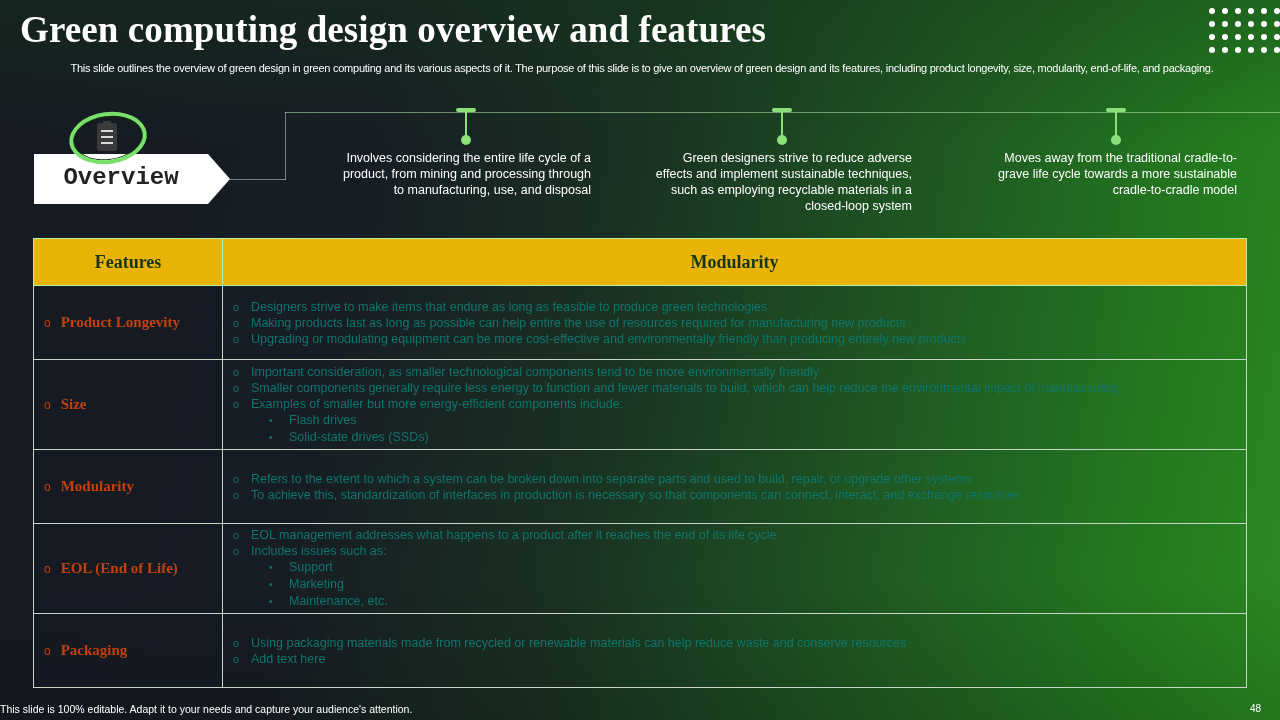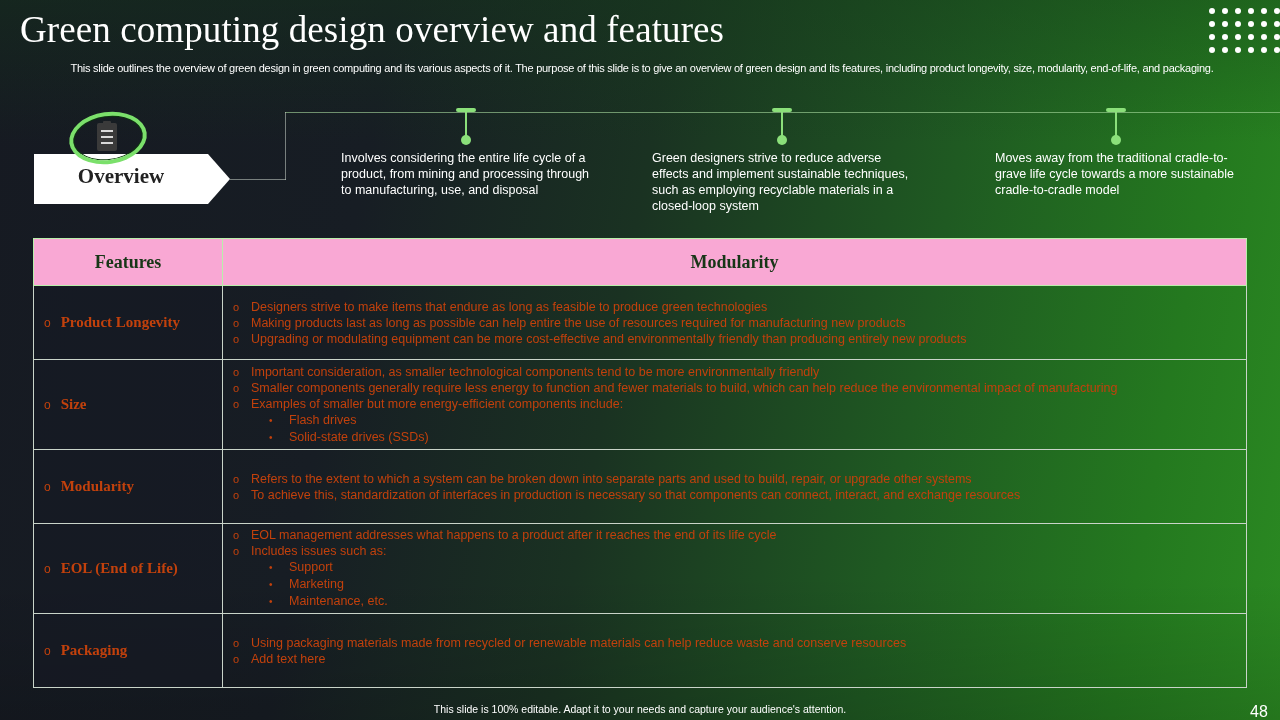--- a/index.html
+++ b/index.html
@@ -11,21 +11,21 @@
     background: linear-gradient(100deg, #161a22 0%, #171d24 28%, #1a3222 48%, #1f5a22 70%, #24791f 88%, #2b8a22 100%);
   }
   .bg-shade {
     position: absolute; inset: 0;
     background: linear-gradient(180deg, rgba(20,60,25,0.35) 0%, rgba(0,0,0,0) 20%, rgba(0,0,0,0) 80%, rgba(0,0,0,0.15) 100%);
     pointer-events: none;
   }
   .title {
     position: absolute; left: 20px; top: 8px;
     font-family: "Liberation Serif", "DejaVu Serif", serif;
-    font-size: 37px; font-weight: normal; color: #ffffff; letter-spacing: 0.1px;
+    font-size: 37px; font-weight: bold; color: #ffffff; letter-spacing: 0.1px;
     white-space: nowrap;
   }
   .subtitle {
     position: absolute; left: 22px; top: 61px; width: 1240px;
     font-size: 11px; line-height: 14px; color: #ffffff; letter-spacing: -0.25px; text-align: center;
   }
   .dots {
     position: absolute; left: 1206px; top: 5px; width: 76px; height: 48px;
     display: grid; grid-template-columns: repeat(6, 13px); grid-template-rows: repeat(4, 13px);
   }
@@ -35,22 +35,22 @@
   .ov-connector-h { position: absolute; left: 230px; top: 179px; width: 56px; height: 1px; background: rgba(200,210,200,0.55); }
   .ov-connector-v { position: absolute; left: 285px; top: 112px; width: 1px; height: 68px; background: rgba(200,210,200,0.55); }
   .timeline-line { position: absolute; left: 285px; top: 112px; width: 995px; height: 1px; background: rgba(170,220,160,0.6); }
   .ov-banner {
     position: absolute; left: 34px; top: 154px; width: 196px; height: 50px;
     background: #ffffff;
     clip-path: polygon(0 0, 174px 0, 196px 25px, 174px 50px, 0 50px);
   }
   .ov-label {
     position: absolute; left: 34px; top: 164px; width: 174px; text-align: center;
-    font-family: Liberation Serif, serif; font-weight: bold;
-    font-size: 21px; color: #222222;
+    font-family: Liberation Mono, monospace; font-weight: bold;
+    font-size: 24px; color: #222222;
   }
   .ov-circle {
     position: absolute; left: 69px; top: 112px; width: 78px; height: 52px;
     border: 4px solid #7be06b; border-radius: 50%;
     transform: rotate(-8deg);
     box-shadow: 0 0 0 1px #0c3a0c inset;
   }
   .ov-icon {
     position: absolute; left: 97px; top: 123px; width: 20px; height: 28px;
     background: #3a3a3a; border-radius: 2px;
@@ -59,54 +59,54 @@
     content: ""; position: absolute; left: 6px; top: -2px; width: 8px; height: 4px; background: #3a3a3a; border-radius: 1px;
   }
   .ov-icon i { position: absolute; left: 4px; width: 12px; height: 1.5px; background: #d9d9d9; }
 
   
   .node { position: absolute; top: 108px; width: 20px; }
   .node .cap { position: absolute; left: 0; top: 0; width: 20px; height: 4px; background: #8be07a; border-radius: 2px; }
   .node .stem { position: absolute; left: 9px; top: 3px; width: 2px; height: 27px; background: #8be07a; }
   .node .dot { position: absolute; left: 5px; top: 27px; width: 10px; height: 10px; border-radius: 50%; background: #8be07a; }
   .node-text {
-    position: absolute; top: 150px; width: 250px; text-align: left;
+    position: absolute; top: 150px; width: 250px; text-align: right;
     font-size: 12.5px; line-height: 16px; color: #ffffff;
   }
 
   
   .ftable {
     position: absolute; left: 33px; top: 238px; width: 1214px;
     border-collapse: collapse; table-layout: fixed;
   }
   .ftable th {
-    background: #f9a8d4; color: #173617; height: 47px;
+    background: #eab308; color: #173617; height: 47px;
     font-family: "Liberation Serif", "DejaVu Serif", serif; font-weight: bold; font-size: 18px;
     border: 1px solid #b8f0aa; text-align: center;
   }
   .ftable td {
     border: 1px solid #c9d4c9; vertical-align: middle;
   }
   .ftable td.feat {
     width: 189px; padding-left: 10px; background: rgba(22,26,36,0.55);
     font-family: "Liberation Serif", "DejaVu Serif", serif; font-weight: bold; font-size: 15px; color: #c2410c;
     white-space: nowrap;
   }
   .feat .bul { font-family: "Liberation Sans", sans-serif; font-weight: normal; font-size: 12px; margin-right: 10px; }
-  .ftable td.desc { padding: 0 0 0 10px; font-size: 12.5px; line-height: 16px; color: #c2410c; }
+  .ftable td.desc { padding: 0 0 0 10px; font-size: 12.5px; line-height: 16px; color: #0f766e; }
   .desc .line { white-space: nowrap; }
   .desc .line .b { display: inline-block; width: 18px; font-size: 11px; }
   .desc .sub { padding-left: 36px; white-space: nowrap; }
   .desc .sub .b { display: inline-block; width: 20px; font-size: 10px; }
 
   .footer {
-    position: absolute; left: 0; top: 703px; width: 1280px; text-align: center;
+    position: absolute; left: 0; top: 703px; width: 1280px; text-align: left;
     font-size: 10.5px; color: #ffffff;
   }
-  .page-num { position: absolute; left: 1250px; top: 703px; font-size: 16px; color: #ffffff; }
+  .page-num { position: absolute; left: 1250px; top: 703px; font-size: 10px; color: #ffffff; }
 </style>
 </head>
 <body>
 
 <div class="bg-shade"></div>
 
 <h1 class="title">Green computing design overview and features</h1>
 <p class="subtitle">This slide outlines the overview of green design in green computing and its various aspects of it. The purpose of this slide is to give an overview of green design and its features, including product longevity, size, modularity, end-of-life, and packaging.</p>
 
 <div class="dots">

